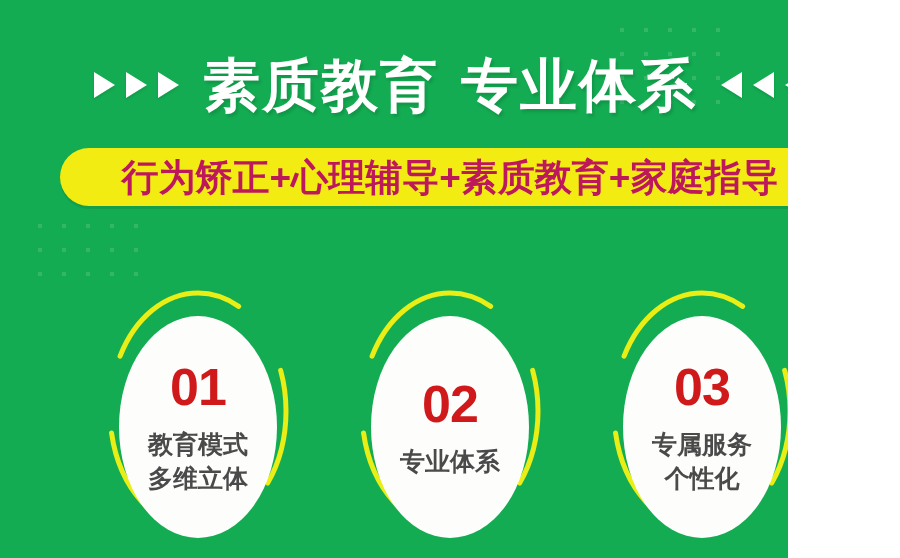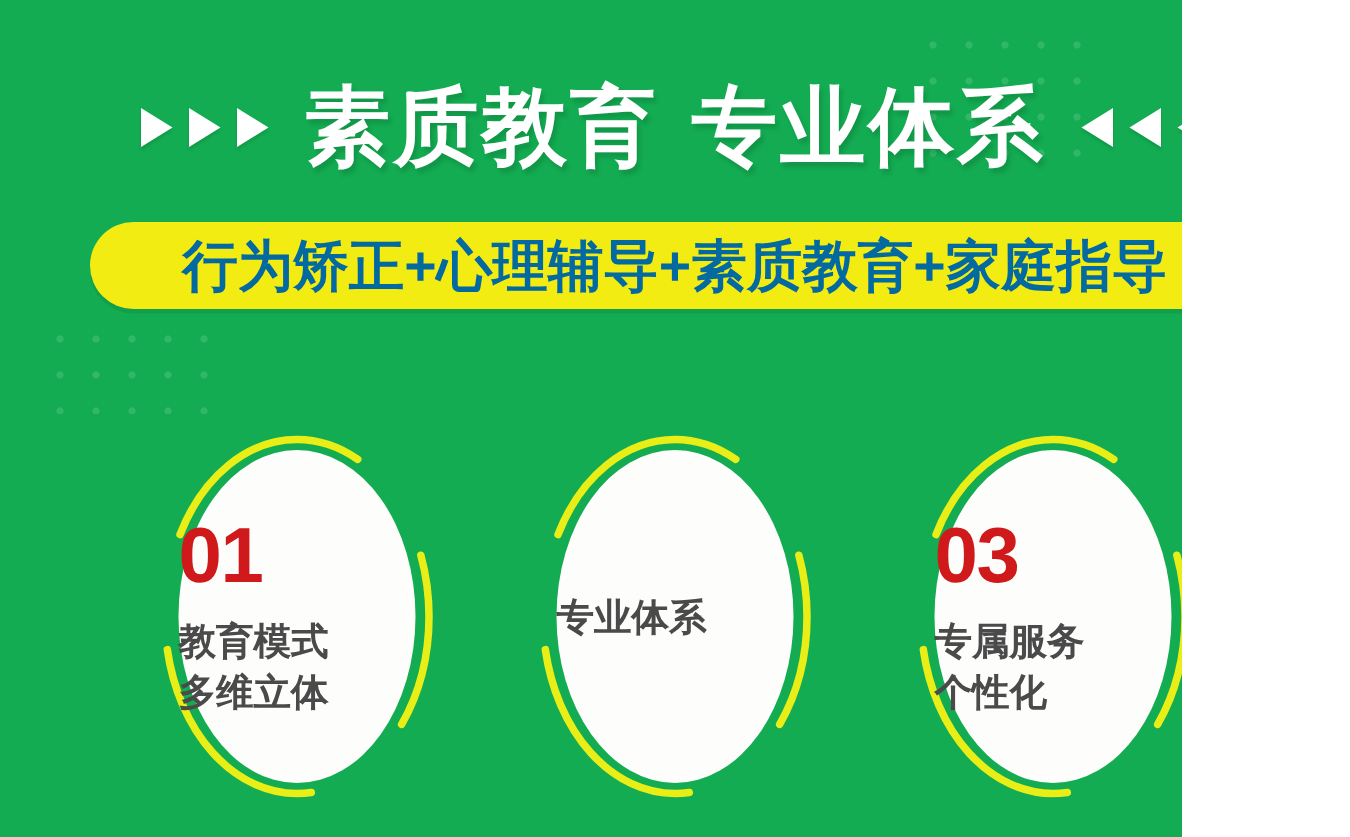--- a/index.html
+++ b/index.html
@@ -86,21 +86,21 @@
     width: 780px;
     height: 58px;
     background: #F2EC12;
     border-radius: 32px;
     display: flex;
     align-items: center;
     justify-content: center;
     box-shadow: 0 3px 0 rgba(0,0,0,0.07);
   }
   .pill-text {
-    color: #0369a1;
+    color: #be185d;
     font-size: 37px;
     font-weight: bold;
     letter-spacing: 0px;
     white-space: nowrap;
     line-height: 1;
   }
 
   
   .cards {
     position: absolute;
@@ -122,27 +122,28 @@
   .ring {
     position: absolute;
     inset: 0;
     width: 190px;
     height: 250px;
   }
 
   .bubble {
     position: absolute;
     left: 16px;
-    top: 14px;
+    top: 30px;
     width: 158px;
     height: 222px;
     background: #FDFDFB;
     border-radius: 50%;
     display: flex;
     flex-direction: column;
+    align-items: center;
     justify-content: center;
     padding-top: 2px;
     box-sizing: border-box;
   }
 
   .num {
     color: #D0191A;
     font-size: 52px;
     font-weight: bold;
     line-height: 1;
@@ -198,20 +199,21 @@
         <div class="cap">教育模式</div>
         <div class="cap">多维立体</div>
       </div>
     </div>
 
     <div class="card">
       <svg class="ring" viewBox="0 0 190 250">
         <ellipse cx="95" cy="125" rx="88" ry="118" fill="none" stroke="#E8EE16" stroke-width="5" stroke-linecap="round" stroke-dasharray="150 78" stroke-dashoffset="75"></ellipse>
       </svg>
       <div class="bubble">
+        <div class="num">02</div>
         <div class="cap">专业体系</div>
       </div>
     </div>
 
     <div class="card">
       <svg class="ring" viewBox="0 0 190 250">
         <ellipse cx="95" cy="125" rx="88" ry="118" fill="none" stroke="#E8EE16" stroke-width="5" stroke-linecap="round" stroke-dasharray="150 78" stroke-dashoffset="75"></ellipse>
       </svg>
       <div class="bubble">
         <div class="num">03</div>

